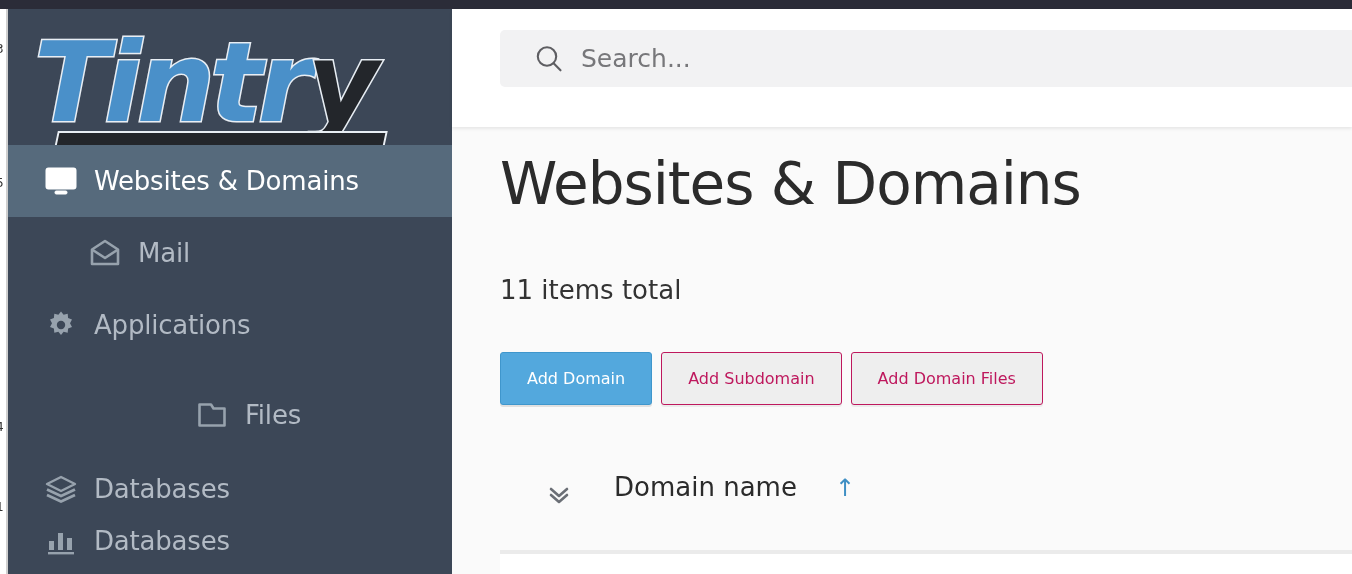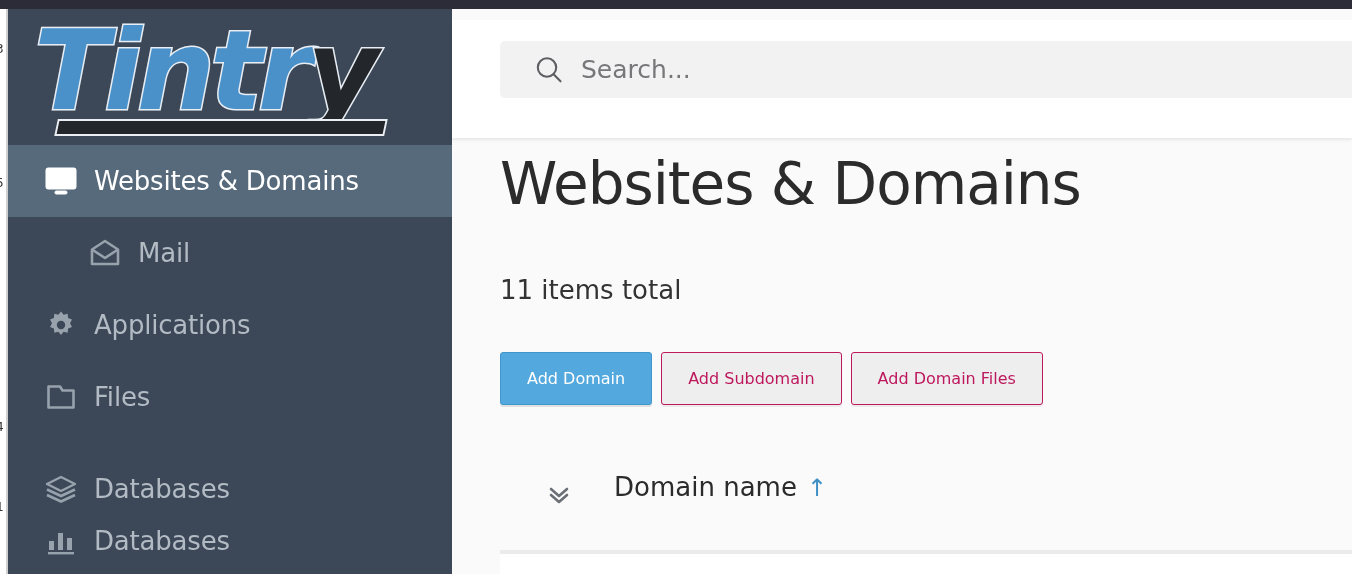--- a/index.html
+++ b/index.html
@@ -31,21 +31,21 @@
     background: #2b2c38;
   }
 
   
   #sidebar {
     position: absolute; left: 8px; top: 9px;
     width: 444px; height: 565px;
     background: #3c4757;
   }
   #logo-area {
-    position: absolute; left: 0; top: 0; width: 444px; height: 136px;
+    position: absolute; left: 0; top: 12px; width: 444px; height: 136px;
     overflow: hidden;
   }
   #logo-text {
     position: absolute; left: 26px; top: -6px;
     font-family: "DejaVu Sans", sans-serif;
     font-size: 110px; font-weight: bold; font-style: italic;
     letter-spacing: -5px;
     line-height: 136px;
     color: #4a90c9;
     -webkit-text-stroke: 3px #e8eef4;
@@ -84,21 +84,20 @@
   #main {
     position: absolute; left: 452px; top: 9px;
     width: 900px; height: 565px;
     background: #fafafa;
   }
   #header-bar {
     position: absolute; left: 0; top: 0; width: 900px; height: 118px;
     background: #ffffff;
     box-shadow: 0 2px 3px rgba(0,0,0,0.08);
     z-index: 5;
-    margin-top: 11px;
   }
   #search-box {
     position: absolute; left: 48px; top: 21px;
     width: 893px; height: 57px;
     background: #f2f2f3;
     border-radius: 5px;
     display: flex; align-items: center;
     padding-left: 33px;
     cursor: text;
   }
@@ -167,20 +166,21 @@
   }
   #expand-all-icon {
     position: absolute; left: 44px; top: 23px;
     width: 30px; height: 30px;
     cursor: pointer;
   }
   #col-domain-name {
     position: absolute; left: 114px; top: 15px;
     display: flex; align-items: baseline;
     cursor: pointer;
+    gap: 28px;
   }
   #col-domain-name .col-label {
     font-size: 26px; color: #2b2b2b; font-weight: 400;
     font-family: "DejaVu Sans", sans-serif;
   }
   #sort-arrow {
     margin-left: 10px; font-size: 24px; color: #3f8fc4; line-height: 1;
   }
   #table-body {
     width: 860px; height: 40px; background: #ffffff;
@@ -231,21 +231,21 @@
       <svg width="30" height="30" viewBox="0 0 30 30">
         <g fill="#97a2ad">
           <path d="M15 1.5 l2.6 3.3 4.1-1 .4 4.2 3.9 1.6 -2 3.7 2 3.7 -3.9 1.6 -.4 4.2 -4.1-1 -2.6 3.3 -2.6-3.3 -4.1 1 -.4-4.2 -3.9-1.6 2-3.7 -2-3.7 3.9-1.6 .4-4.2 4.1 1 Z"></path>
         </g>
         <circle cx="15" cy="15" r="4.2" fill="#3c4757"></circle>
       </svg>
     </span>
     <span class="nav-label">Applications</span>
   </div>
 
-  <div class="nav-item" style="top:352px;">
+  <div class="nav-item" style="top:370px;justify-content:center;">
     <span class="nav-icon">
       <svg width="30" height="26" viewBox="0 0 30 26" fill="none">
         <path d="M2.5 6.5 V23.5 H27.5 V6.5 H16.5 L14 2.5 H2.5 Z" stroke="#97a2ad" stroke-width="2.6" stroke-linejoin="round"></path>
       </svg>
     </span>
     <span class="nav-label">Files</span>
   </div>
 
   <div class="nav-item" style="top:444px;">
     <span class="nav-icon">

